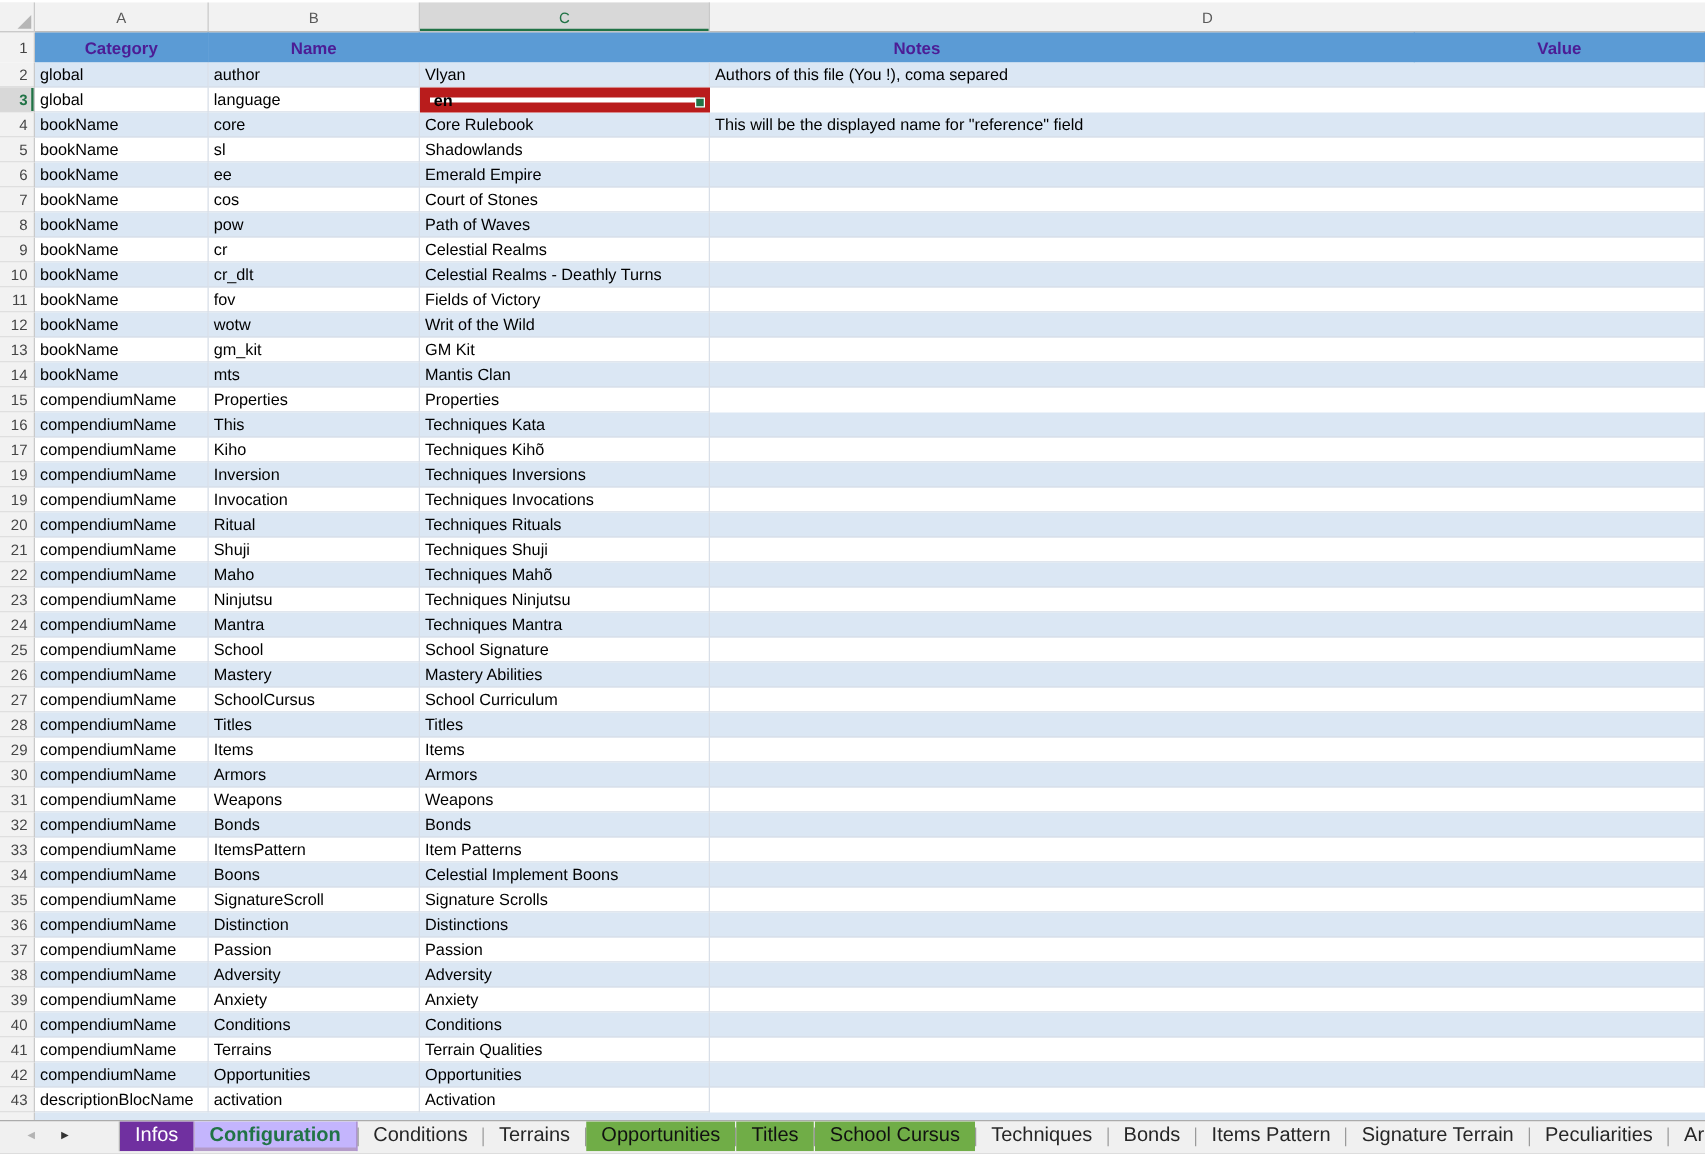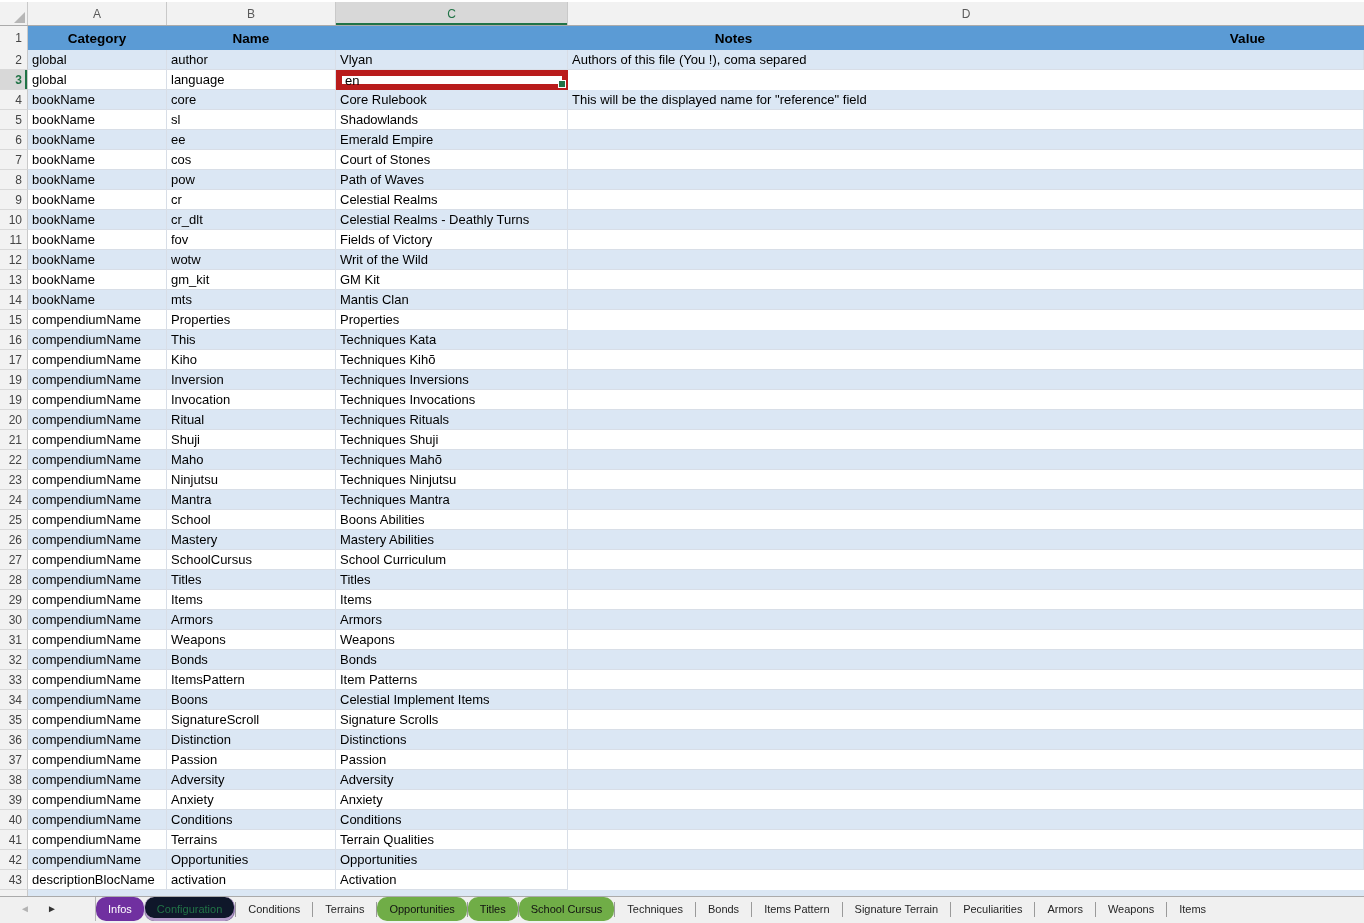--- a/index.html
+++ b/index.html
@@ -22,39 +22,39 @@
   .row{display:flex;height:20px;}
   .rownum{width:28px;box-sizing:border-box;background:#F2F2F2;border-right:1px solid #C9C9C9;border-bottom:1px solid #D9D9D9;
     display:flex;align-items:center;justify-content:flex-end;padding-right:5px;font-size:12px;color:#454545;}
   .rownum.active{background:#D8D8D8;color:#217346;box-shadow:inset -2px 0 0 #217346;font-weight:bold;}
   .cell{box-sizing:border-box;display:flex;align-items:center;padding:0 4px;font-size:13px;color:#000;
     border-right:1px solid #D8DEE7;border-bottom:1px solid #D8DEE7;white-space:nowrap;overflow:hidden;}
   .row.banded .cell{background:#DBE7F4;}
   .row.header-row{height:24px;}
   .row.header-row .rownum{border-bottom:none;}
   .row.header-row .cell{background:#5B9BD5;border-right:1px solid #5B9BD5;border-bottom:none;
-    justify-content:center;font-weight:bold;font-size:13.5px;color:#000000;}
-  .cell.active-cell{border:6px solid #b91c1c;background:#fff;position:relative;padding:0 3px;overflow:visible;z-index:3;}
+    justify-content:center;font-weight:bold;font-size:13.5px;color:#4c1d95;}
+  .cell.active-cell{border:8px solid #b91c1c;background:#fff;position:relative;padding:0 3px;overflow:visible;z-index:3;font-weight:bold;}
   .fill-handle{position:absolute;right:-4px;bottom:-4px;width:6px;height:6px;background:#217346;border:1px solid #fff;box-sizing:content-box;}
   .partial-row{display:flex;height:6px;}
   .partial-row .gutter{width:28px;background:#F2F2F2;border-right:1px solid #C9C9C9;box-sizing:border-box;}
   .partial-row .band{flex:1;background:#DBE7F4;}
   
   .tab-bar{height:27px;background:#F0F0F0;border-top:1px solid #ABABAB;box-sizing:border-box;
     display:flex;align-items:stretch;overflow:hidden;padding-bottom:2px;}
   .tab-nav{width:96px;display:flex;align-items:center;gap:17px;padding-left:20px;box-sizing:border-box;
     border-right:1px solid #B5B5B5;flex:none;}
   .nav-arrow{font-size:10px;line-height:1;cursor:default;}
   .nav-arrow.left{color:#B3B3B3;}
   .nav-arrow.right{color:#333;}
   .tabs{display:flex;align-items:stretch;flex:1;overflow:hidden;}
-  .tab{display:flex;align-items:center;padding:0 12px;font-size:11px;color:#262626;white-space:nowrap;flex:none;cursor:default;border-radius:10px;}
+  .tab{display:flex;align-items:center;padding:0 12px;font-size:16px;color:#262626;white-space:nowrap;flex:none;cursor:default;}
   .tab.green{background:#70AD47;color:#111;}
   .tab.purple{background:#7030A0;color:#fff;}
-  .tab.active{background:#0f172a;color:#217346;font-weight:normal;
+  .tab.active{background:#c4b5fd;color:#217346;font-weight:bold;
     border-left:1px solid #C0AFD4;border-right:1px solid #A88BC4;box-shadow:inset 0 -3px 0 #B49BC9;}
   .tab-sep{width:1px;height:15px;background:#9A9A9A;align-self:center;flex:none;}
 </style>
 </head>
 <body>
 
 <div id="app">
 
   <div class="top-strip"></div>
 
@@ -254,21 +254,21 @@
     <div class="cell w-a">compendiumName</div>
     <div class="cell w-b">Mantra</div>
     <div class="cell w-c">Techniques Mantra</div>
     <div class="cell w-d"></div>
   </div>
 
   <div class="row">
     <div class="rownum">25</div>
     <div class="cell w-a">compendiumName</div>
     <div class="cell w-b">School</div>
-    <div class="cell w-c">Boons Abilities</div>
+    <div class="cell w-c">School Signature</div>
     <div class="cell w-d"></div>
   </div>
 
   <div class="row banded">
     <div class="rownum">26</div>
     <div class="cell w-a">compendiumName</div>
     <div class="cell w-b">Mastery</div>
     <div class="cell w-c">Mastery Abilities</div>
     <div class="cell w-d"></div>
   </div>
@@ -326,21 +326,21 @@
     <div class="cell w-a">compendiumName</div>
     <div class="cell w-b">ItemsPattern</div>
     <div class="cell w-c">Item Patterns</div>
     <div class="cell w-d"></div>
   </div>
 
   <div class="row banded">
     <div class="rownum">34</div>
     <div class="cell w-a">compendiumName</div>
     <div class="cell w-b">Boons</div>
-    <div class="cell w-c">Celestial Implement Items</div>
+    <div class="cell w-c">Celestial Implement Boons</div>
     <div class="cell w-d"></div>
   </div>
 
   <div class="row">
     <div class="rownum">35</div>
     <div class="cell w-a">compendiumName</div>
     <div class="cell w-b">SignatureScroll</div>
     <div class="cell w-c">Signature Scrolls</div>
     <div class="cell w-d"></div>
   </div>

